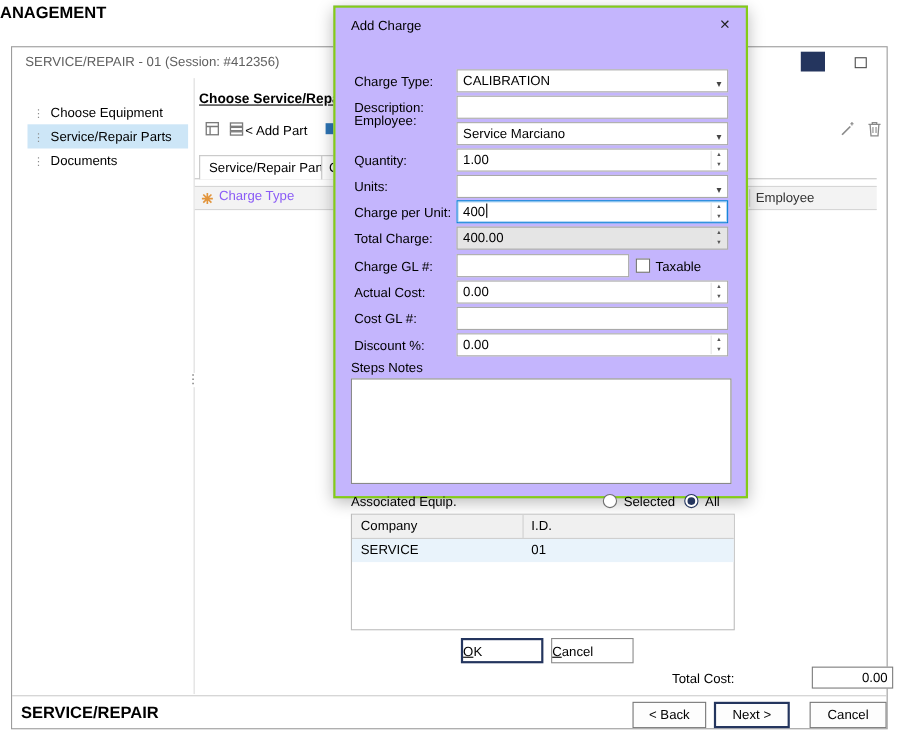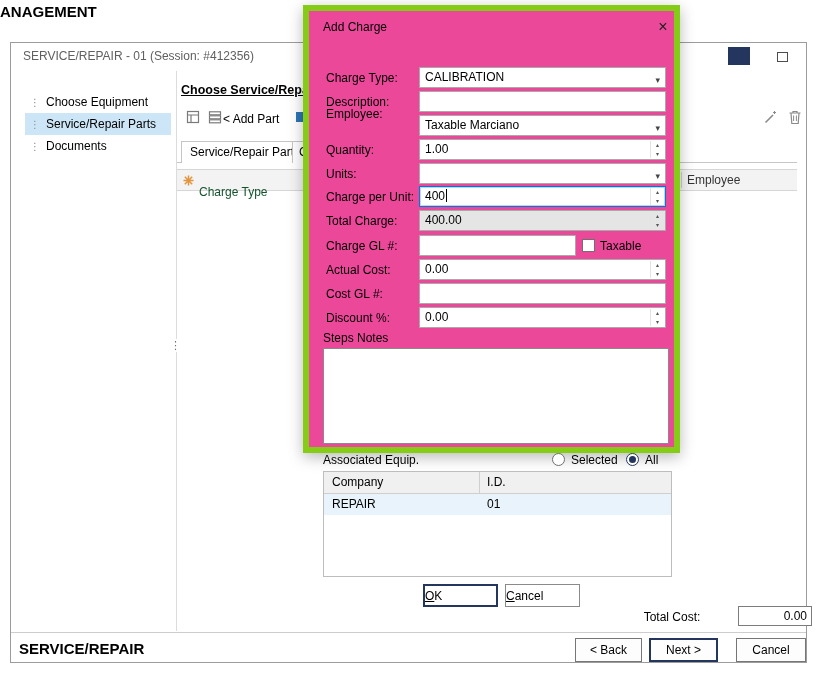--- a/index.html
+++ b/index.html
@@ -24,30 +24,30 @@
   .split-dots{left:158px;top:296px;color:#6d6d6d;font-size:11px;line-height:9px;background:#fff;padding:2px 1px}
   .event-btn{left:14px;top:551px;width:146px;height:30px;background:#e2e2e2;border:1px solid #d0d0d0;display:flex;align-items:center;gap:7px;padding-left:9px;font-weight:bold}
   
   .heading{left:170px;top:40px;font-weight:bold;text-decoration:underline;font-size:12.5px;white-space:nowrap}
   .tbi{top:66px;width:17px;height:17px}
   .addpart{left:212px;top:69px;white-space:nowrap}
   .tab{top:98px;height:22px;background:#fff;border:1px solid #c6c6c6;border-bottom:0;line-height:21px;white-space:nowrap}
   .tabline{left:166px;top:119px;width:620px;height:1px;background:#c6c6c6}
   .grid-head{left:166px;top:126px;width:620px;height:22px;background:#f3f3f3;border-top:1px solid #d6d6d6;border-bottom:1px solid #d6d6d6}
   .gh-div{position:absolute;left:504px;top:2px;bottom:2px;width:1px;background:#cfcfcf}
-  .gh-c1{position:absolute;left:22px;top:15px;color:#14532d}
+  .gh-c1{position:absolute;left:22px;top:1px;color:#8b5cf6}
   .gh-c2{position:absolute;left:510px;top:3px;color:#333}
-  .totalcost-lbl{left:600px;top:567px;width:122px;text-align:center}
+  .totalcost-lbl{left:600px;top:567px;width:122px;text-align:left}
   .totalcost-fld{left:727px;top:563px;width:74px;height:20px;border:1px solid #7c7c7c;line-height:18px;text-align:right;padding-right:4px;background:#fff}
   .footer-sep{left:0;top:589px;width:795px;height:1px;background:#cdcdcd}
   .footer-title{left:8px;top:597px;font-size:15px;font-weight:bold}
   .fbtn{top:595px;height:24px;background:#fdfdfd;border:1px solid #767676;display:flex;align-items:center;justify-content:center}
   .fbtn.primary{border:2px solid #24355e}
   
-  .dlg{left:303px;top:5px;width:377px;height:448px;background:#ec4899;border:6px solid #84cc16;box-shadow:0 4px 14px rgba(0,0,0,.28)}
+  .dlg{left:303px;top:5px;width:377px;height:448px;background:#c4b5fd;border:2px solid #84cc16;box-shadow:0 4px 14px rgba(0,0,0,.28)}
   .dlg-title{left:14px;top:9px}
   .dlg-close{left:345px;top:7px;width:18px;height:18px;font-size:16px;line-height:17px;text-align:center;color:#222}
   .dl{left:17px;height:15px;white-space:nowrap}
   .df{left:110px;width:247px;height:21px;border:1px solid #a9a9a9;background:#fff;line-height:19px;padding-left:5px;white-space:nowrap;overflow:hidden}
   .df.ro{background:#e5e5e5}
   .df.focus{border:1px solid #0078d7;box-shadow:inset 0 0 0 1px #b5d8f5}
   .dd-arrow{position:absolute;right:5px;top:3px;font-size:9px;color:#444}
   .spin{position:absolute;right:1px;top:1px;width:14px;height:17px;border-left:1px solid #e3e3e3;display:flex;flex-direction:column}
   .spin div{flex:1;font-size:6px;line-height:8px;text-align:center;color:#555}
   .caret{display:inline-block;width:1px;height:13px;background:#000;vertical-align:-2px;margin-left:1px}
@@ -177,21 +177,21 @@
       <span class="dd-arrow">▾</span>
     </div>
 
     <div class="abs dl" style="top:84px">Description:</div>
     <div class="abs df" style="top:80px">
       <span></span>
     </div>
 
     <div class="abs dl" style="top:96px">Employee:</div>
     <div class="abs df" style="top:104px">
-      <span>Taxable Marciano</span>
+      <span>Service Marciano</span>
       <span class="dd-arrow">▾</span>
     </div>
 
     <div class="abs dl" style="top:132px">Quantity:</div>
     <div class="abs df" style="top:128px">
       <span>1.00</span>
       <span class="spin">
           <div>▴</div>
           <div>▾</div>
         </span>
@@ -260,21 +260,21 @@
     <span class="abs radio on" style="left:317px;top:442px"></span>
     <span class="abs" style="left:336px;top:442px">All</span>
 
     <div class="abs etable">
       <div class="et-head">
         <span class="et-c1">Company</span>
         <span class="et-div"></span>
         <span class="et-c2">I.D.</span>
       </div>
       <div class="et-row">
-        <span class="et-c1">REPAIR</span>
+        <span class="et-c1">SERVICE</span>
         <span class="et-c2">01</span>
       </div>
     </div>
 
     <div class="abs dbtn primary" style="left:114px">
       <span class="ak">OK</span>
     </div>
     <div class="abs dbtn normal" style="left:196px">
       <span class="ak">Cancel</span>
     </div>

